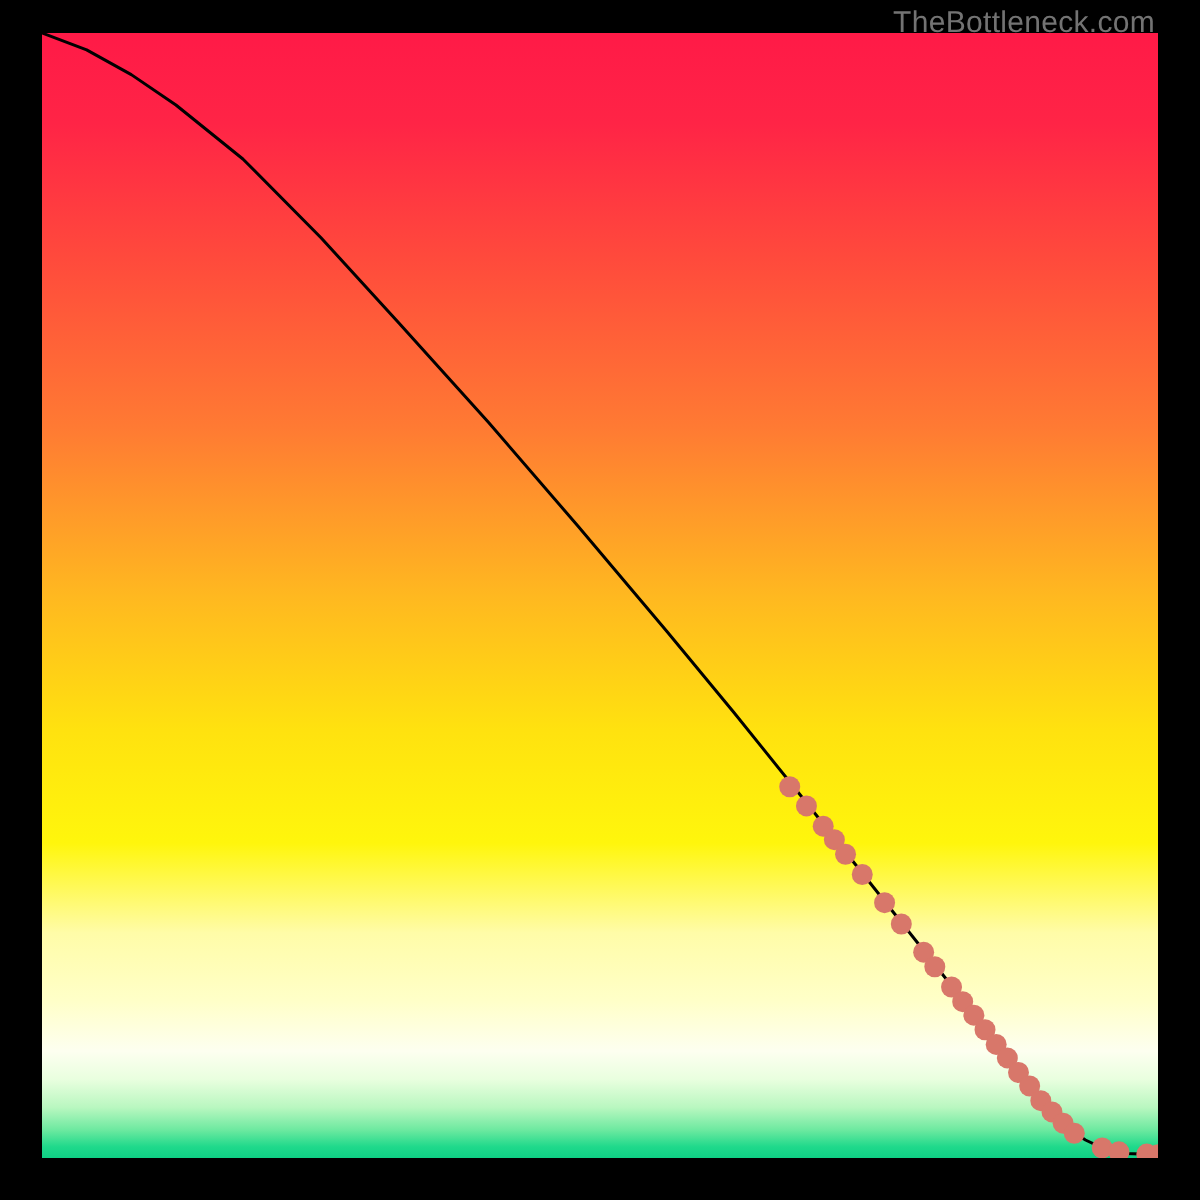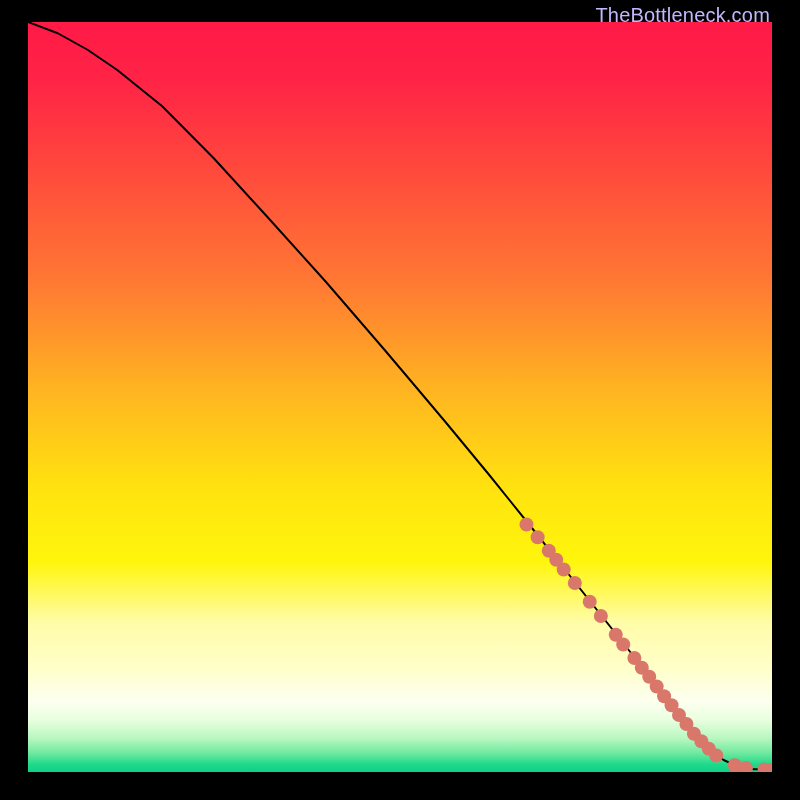--- a/index.html
+++ b/index.html
@@ -21,21 +21,21 @@
     left: 28px;
     top: 22px;
     width: 744px;
     height: 750px;
     overflow: hidden;
   }
   .watermark {
     position: absolute;
     top: 4px;
     right: 30px;
-    color: #c4b5fd;
+    color: #737373;
     font-size: 20px;
     font-weight: 500;
     letter-spacing: 0.2px;
   }
   svg { display: block; }
 </style>
 </head>
 <body>
 
 <div class="stage">

